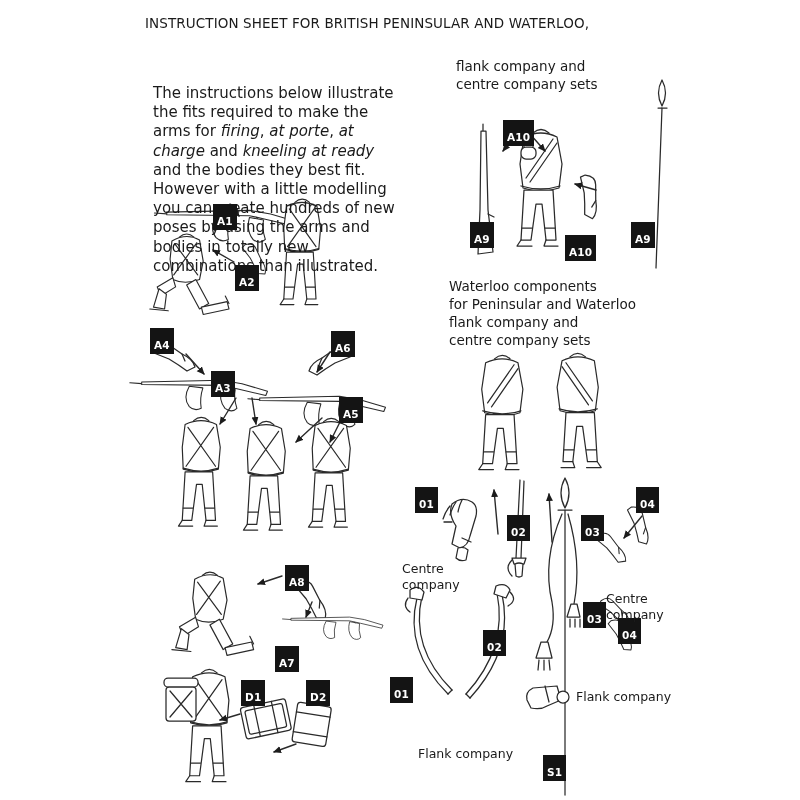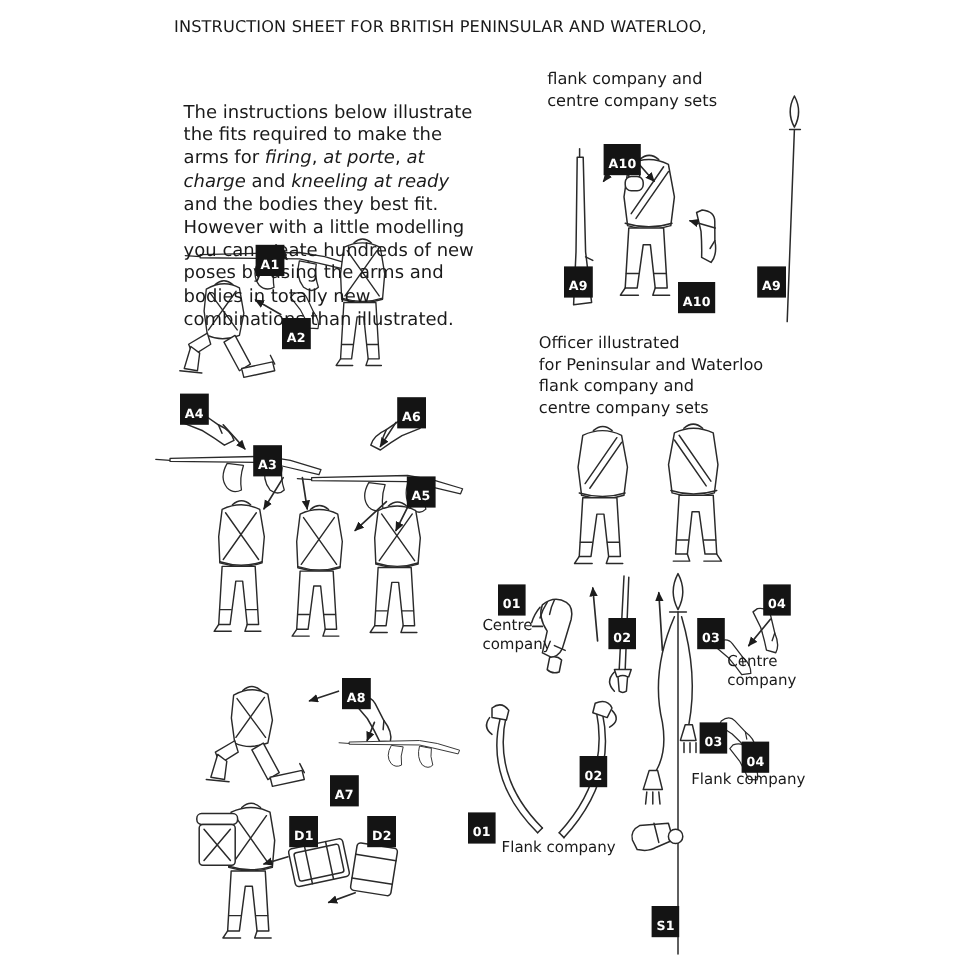--- a/index.html
+++ b/index.html
@@ -13,21 +13,21 @@
   .title { position: absolute; left: 145px; top: 14px; margin: 0;
            font-size: 13.5px; font-weight: 400; letter-spacing: .1px; line-height: 1.45; }
   .title span { display: block; }
   .intro { position: absolute; left: 141px; top: 72px; width: 250px; margin: 12px;
            font-size: 15px; line-height: 1.28; }
   .rhead { position: absolute; font-size: 13.5px; line-height: 1.34; }
   .rhead span { display: block; }
   .badge { position: absolute; background: #141414; color: #ffffff;
            font-size: 10.5px; font-weight: bold; line-height: 1;
            padding: 12px 4px 3px; letter-spacing: .2px; }
-  .cap { position: absolute; font-size: 12.5px; line-height: 1.28; }
+  .cap { position: absolute; font-size: 12.5px; line-height: 1.28; margin-top: 48px; }
   .cap span { display: block; }
 </style>
 </head>
 <body>
 
 <div class="page">
 
   <svg class="art" width="800" height="800" viewBox="0 0 800 800">
     <defs>
       <marker id="ah" markerWidth="9" markerHeight="8" refX="7" refY="3.5" orient="auto" markerUnits="userSpaceOnUse">
@@ -256,21 +256,21 @@
   </h1>
 
   <p class="intro"><span>The instructions below illustrate the fits required to make the arms for </span><i>firing</i><span>, </span><i>at porte</i><span>, </span><i>at charge</i><span> and </span><i>kneeling at ready</i><span> and the bodies they best fit. However with a little modelling you can create hundreds of new poses by using the arms and bodies in totally new combinations than illustrated.</span></p>
 
   <div class="rhead" style="left:456px; top:57px">
     <span>flank company and</span>
     <span>centre company sets</span>
   </div>
 
   <div class="rhead" style="left:449px; top:277px">
-    <span>Officer illustrated</span>
+    <span>Waterloo components</span>
     <span>for Peninsular and Waterloo</span>
     <span>flank company and</span>
     <span>centre company sets</span>
   </div>
 
   <span class="badge" style="left:213px; top:204px">A1</span>
   <span class="badge" style="left:235px; top:265px">A2</span>
   <span class="badge" style="left:150px; top:328px">A4</span>
   <span class="badge" style="left:211px; top:371px">A3</span>
   <span class="badge" style="left:331px; top:331px">A6</span>

